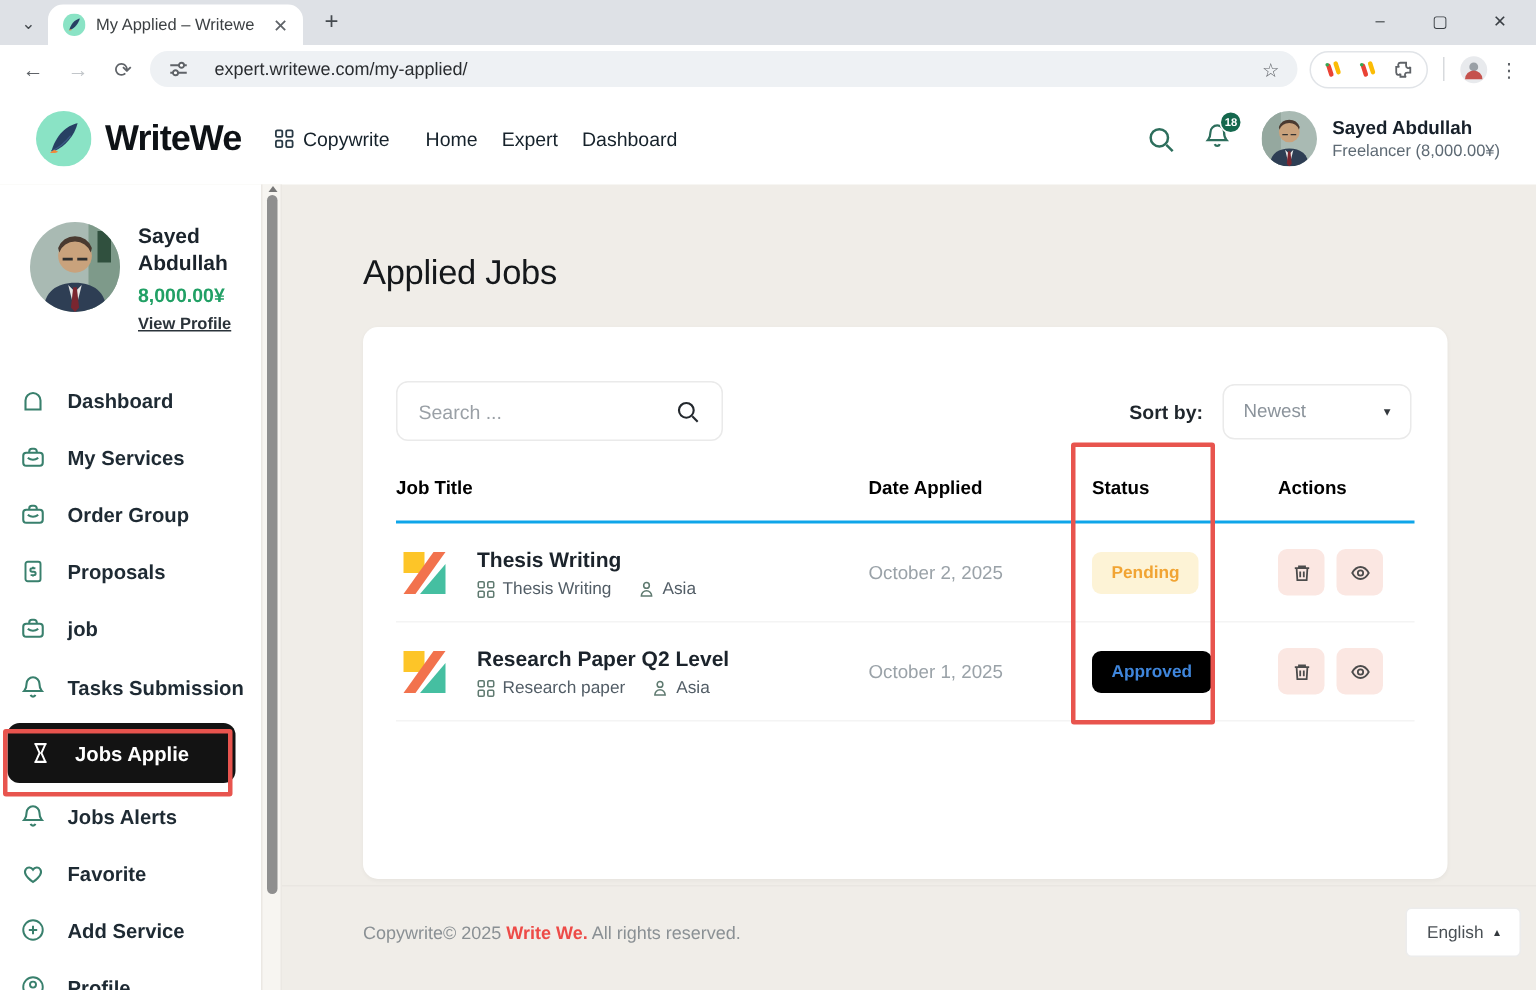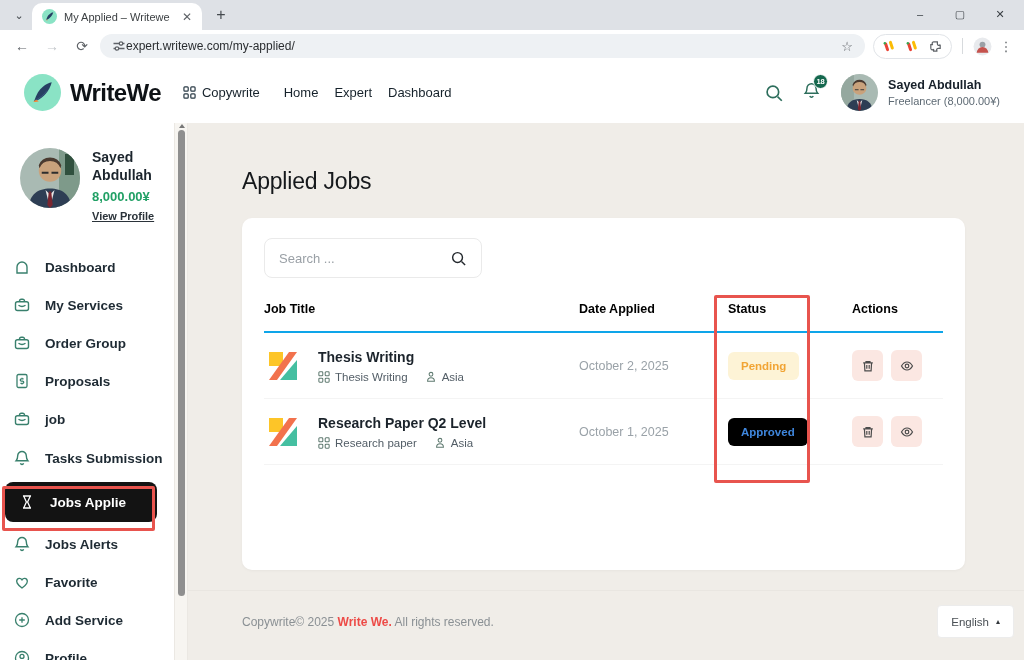--- a/index.html
+++ b/index.html
@@ -13,21 +13,21 @@
   .favicon { width:15px; height:15px; flex-shrink:0; }
   .tab-title { font-size:11px; color:#3c4043; white-space:nowrap; overflow:hidden; flex:1; }
   .tab-close { font-size:12px; color:#5f6368; padding:0 2px; }
   .newtab { margin:0 0 6px 10px; font-size:16px; color:#454a4f; width:18px; text-align:center; }
   .wincontrols { position:absolute; right:4px; top:0; height:28px; display:flex; align-items:center; }
   .winbtn { width:40px; text-align:center; font-size:11px; color:#3a3f44; }
 
   .addressbar { height:32px; background:#fff; display:flex; align-items:center; padding:0 10px 0 10px; gap:6px; }
   .navbtn { width:24px; text-align:center; font-size:14px; color:#5f6368; }
   .navbtn.disabled { color:#c2c6ca; }
-  .urlpill { flex:1; max-width:796px; height:24px; background:#eef1f4; border-radius:13px; display:flex; align-items:center; padding:0 12px; gap:0; }
+  .urlpill { flex:1; max-width:796px; height:24px; background:#eef1f4; border-radius:13px; display:flex; align-items:center; padding:0 12px; gap:17px; }
   .url-text { font-size:12px; color:#2a2d30; flex:1; }
   .star { font-size:13px; color:#5f6368; }
   .extpill { height:25px; border:1px solid #e1e4e8; border-radius:13px; display:flex; align-items:center; padding:0 8px; gap:9px; margin-left:2px; }
   .chrome-sep { width:1px; height:16px; background:#d7dadd; margin:0 4px; }
   .kebab { font-size:13px; color:#5f6368; width:16px; text-align:center; }
 
   
   .siteheader { height:61px; background:#fff; display:flex; align-items:center; padding:0 24px 0 24px; }
   .logo { display:flex; align-items:center; gap:9px; }
   .logo svg { width:37px; height:37px; }
@@ -67,21 +67,21 @@
   .mitem.tasks svg { position:absolute; left:13px; top:11px; }
   .mitem.tasks .mlabel { display:block; text-indent:33px; }
   .mitem.tasks .mlabel::after { content:""; }
   .mitem.active { background:#131313; color:#fff; border-radius:8px; margin:3px 17px 3px 5px; padding:11px 12px 11px 13px; }
   .mitem.active svg { color:#fff; }
 
   
   .main { flex:1; display:flex; flex-direction:column; }
   .content { padding:45px 0 0 54px; }
   .pagetitle { font-size:23px; font-weight:400; color:#15181b; letter-spacing:-0.2px; }
-  .card { width:723px; background:#fff; border-radius:10px; padding:20px 22px 105px; margin-top:23px; box-shadow:0 1px 3px rgba(0,0,0,0.04); }
+  .card { width:723px; background:#fff; border-radius:10px; padding:36px 22px 105px; margin-top:23px; box-shadow:0 1px 3px rgba(0,0,0,0.04); }
   .toprow { display:flex; align-items:center; justify-content:space-between; }
   .searchbox { width:218px; height:40px; border:1px solid #eaeaea; border-radius:8px; display:flex; align-items:center; padding:0 14px; gap:8px; background:#fff; }
   .searchbox input { border:none; outline:none; flex:1; font-size:13px; color:#333; font-family:"Liberation Sans",sans-serif; background:transparent; min-width:0; }
   .searchbox input::placeholder { color:#9aa0a6; }
   .searchbox svg { width:17px; height:17px; color:#23282d; flex-shrink:0; }
   .sortgroup { display:flex; align-items:center; gap:13px; margin-right:2px; }
   .sortlabel { font-size:13px; font-weight:600; color:#1f262c; }
   .sortselect { width:126px; height:37px; border:1px solid #eaeaea; border-radius:8px; display:flex; align-items:center; justify-content:space-between; padding:0 13px; font-size:12.5px; color:#8b939b; background:#fff; }
   .sortselect .caret { color:#33383d; font-size:9px; }
 
@@ -349,20 +349,27 @@
         <h1 class="pagetitle">Applied Jobs</h1>
 
         <div class="card">
           <div class="toprow">
             <div class="searchbox">
               <input type="text" placeholder="Search ..." style="">
               <svg viewBox="0 0 18 18" fill="none" stroke="currentColor" stroke-width="1.5">
                   <circle cx="8" cy="8" r="5.2"></circle>
                   <line x1="12.2" y1="12.2" x2="16" y2="16"></line>
                 </svg>
+            </div>
+            <div class="sortgroup">
+              <span class="sortlabel">Sort by:</span>
+              <div class="sortselect">
+                <span>Newest</span>
+                <span class="caret">▾</span>
+              </div>
             </div>
           </div>
 
           <div class="thead">
             <span>Job Title</span>
             <span>Date Applied</span>
             <span>Status</span>
             <span>Actions</span>
           </div>
 

